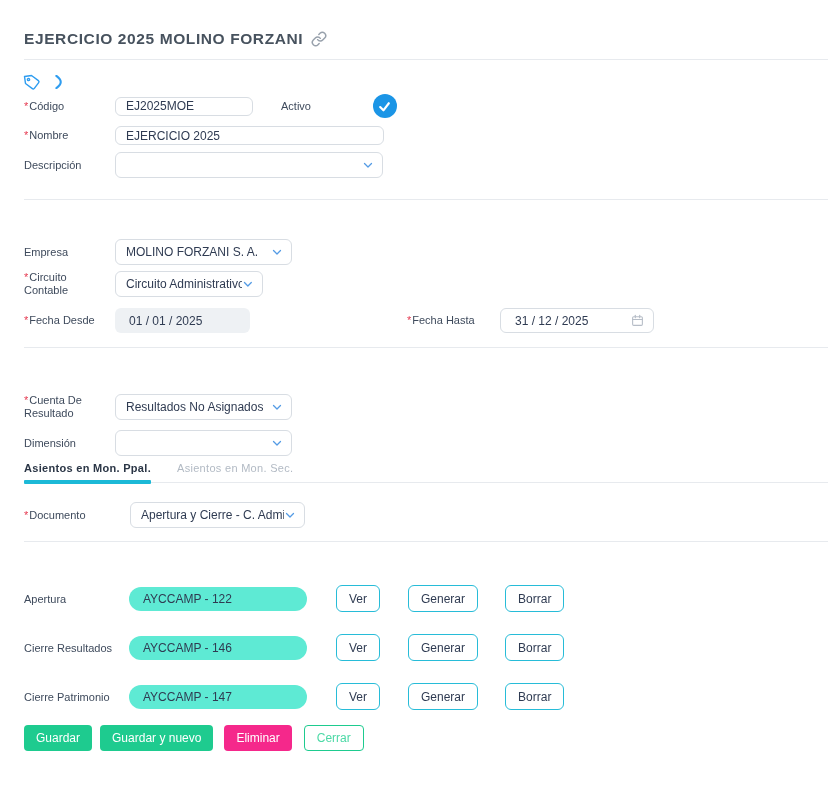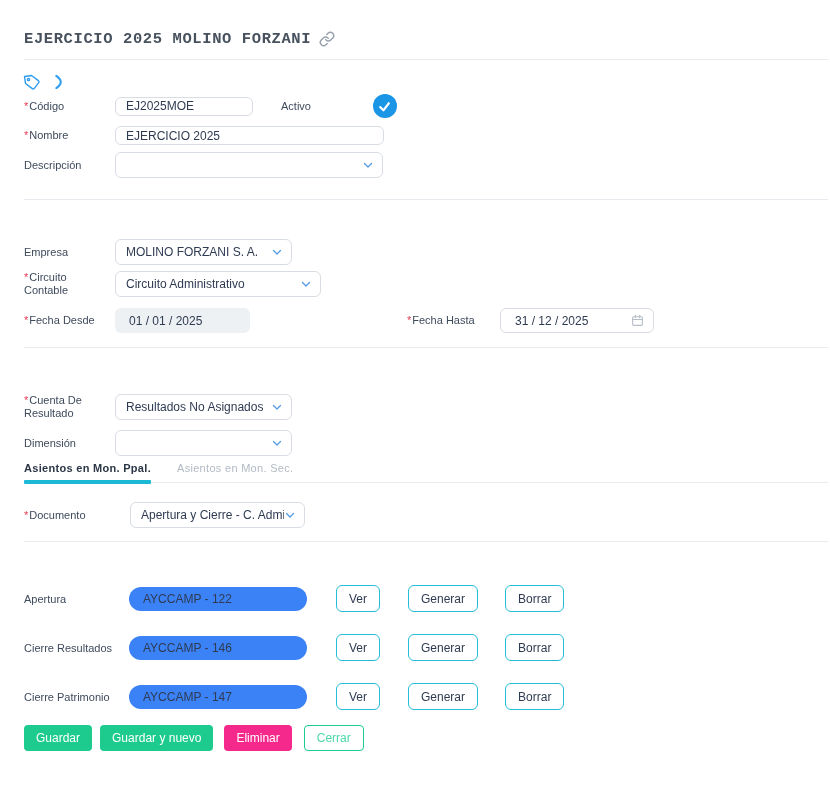--- a/index.html
+++ b/index.html
@@ -4,21 +4,21 @@
 <style>
   * { margin:0; padding:0; box-sizing:border-box; }
   html,body { background:#ffffff; }
   body {
     width:830px; height:797px;
     font-family:"Liberation Sans", sans-serif;
     color:#35415a;
     position:relative;
     padding:30px 2px 0 24px;
   }
-  .page-title-row { display:flex; align-items:center; gap:8px; margin-bottom:11px;font-family:Liberation Mono, monospace; }
+  .page-title-row { display:flex; align-items:center; gap:8px; margin-bottom:11px; }
   .page-title {
     font-size:15.5px; font-weight:700; letter-spacing:0.6px;
     color:#47525e;
   }
   .hr { border:none; border-top:1px solid #e7eaee; height:0; }
   .icons-row { margin-top:13px; height:18px; display:flex; align-items:center; gap:13px; }
   .icon-btn { display:inline-flex; align-items:center; cursor:pointer; }
 
   .form-row { display:flex; align-items:center; }
   .lbl {
@@ -65,21 +65,21 @@
   .tab.inactive { color:#b2bac4; font-weight:400; }
   .tab .tab-underline {
     position:absolute; left:0; right:0; bottom:-2px; height:4px;
     background:#1cb9d7; border-radius:1px;
   }
 
   
   .entry-row { display:flex; align-items:center; }
   .entry-lbl { width:105px; padding-right:6px; font-size:11px; color:#3e4a5c; flex-shrink:0; }
   .pill {
-    width:178px; height:24px; background:#3b82f6; border-radius:12px;
+    width:178px; height:24px; background:#5eead4; border-radius:12px;
     display:flex; align-items:center; padding:0 14px; font-size:12px; color:#2f3b52;
   }
   .mini-btn {
     height:27px; background:#fff; border:1.5px solid #27bcd8; border-radius:6px;
     font-family:"Liberation Sans", sans-serif;
     font-size:12px; color:#2f3b52; padding:0 12px; cursor:pointer;
   }
 
   
   .actions { display:flex; align-items:center; gap:8px; margin-top:15px; }
@@ -160,21 +160,21 @@
   <div class="select-box" style="width:177px;justify-content:space-between;">
     <span class="sel-text">MOLINO FORZANI S. A.</span>
     <svg width="12" height="12" viewBox="0 0 24 24" fill="none" stroke="#549be5" stroke-width="2.6" stroke-linecap="round" stroke-linejoin="round">
         <polyline points="5 9 12 16 19 9"></polyline>
       </svg>
   </div>
 </div>
 
 <div class="form-row" style="margin-bottom:11px;">
   <span class="lbl"><span class="req">*</span><span>Circuito Contable</span></span>
-  <div class="select-box" style="width:206px;">
+  <div class="select-box" style="width:148px;">
     <span class="sel-text">Circuito Administrativo</span>
     <svg width="12" height="12" viewBox="0 0 24 24" fill="none" stroke="#549be5" stroke-width="2.6" stroke-linecap="round" stroke-linejoin="round">
         <polyline points="5 9 12 16 19 9"></polyline>
       </svg>
   </div>
 </div>
 
 <div class="form-row">
   <span class="lbl"><span class="req">*</span><span>Fecha Desde</span></span>
   <div class="readonly-input" style="width:135px;">

